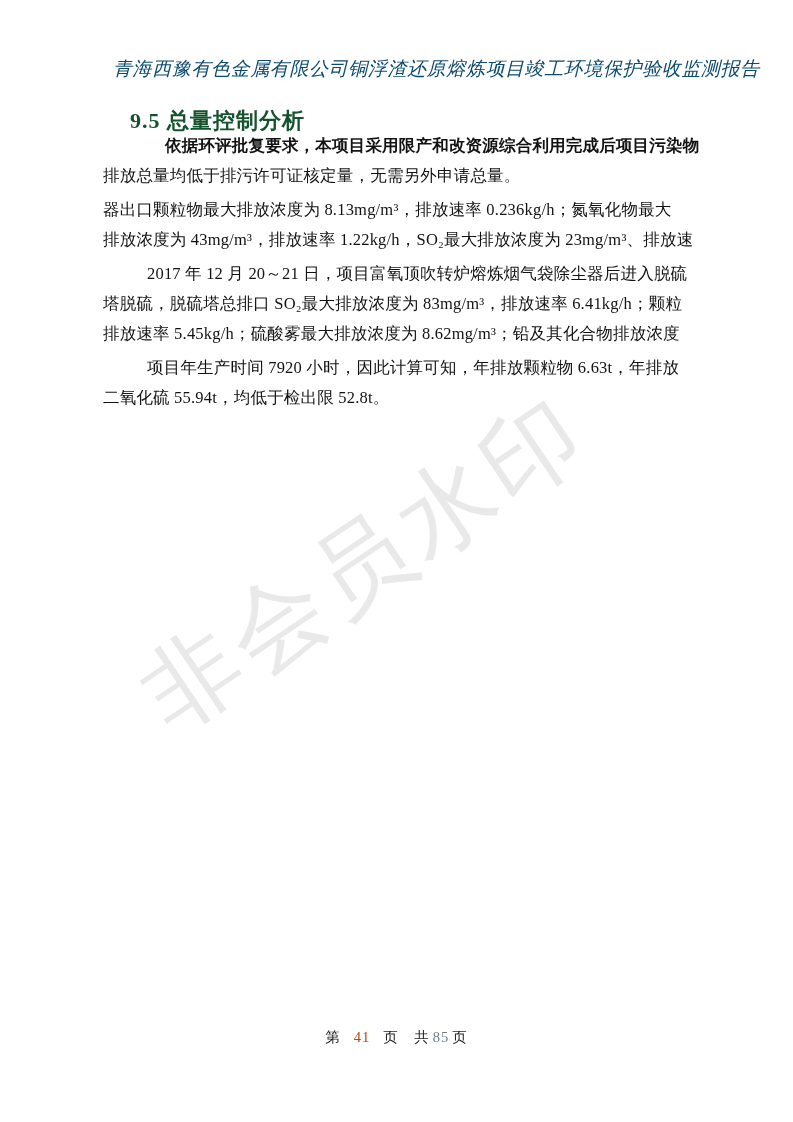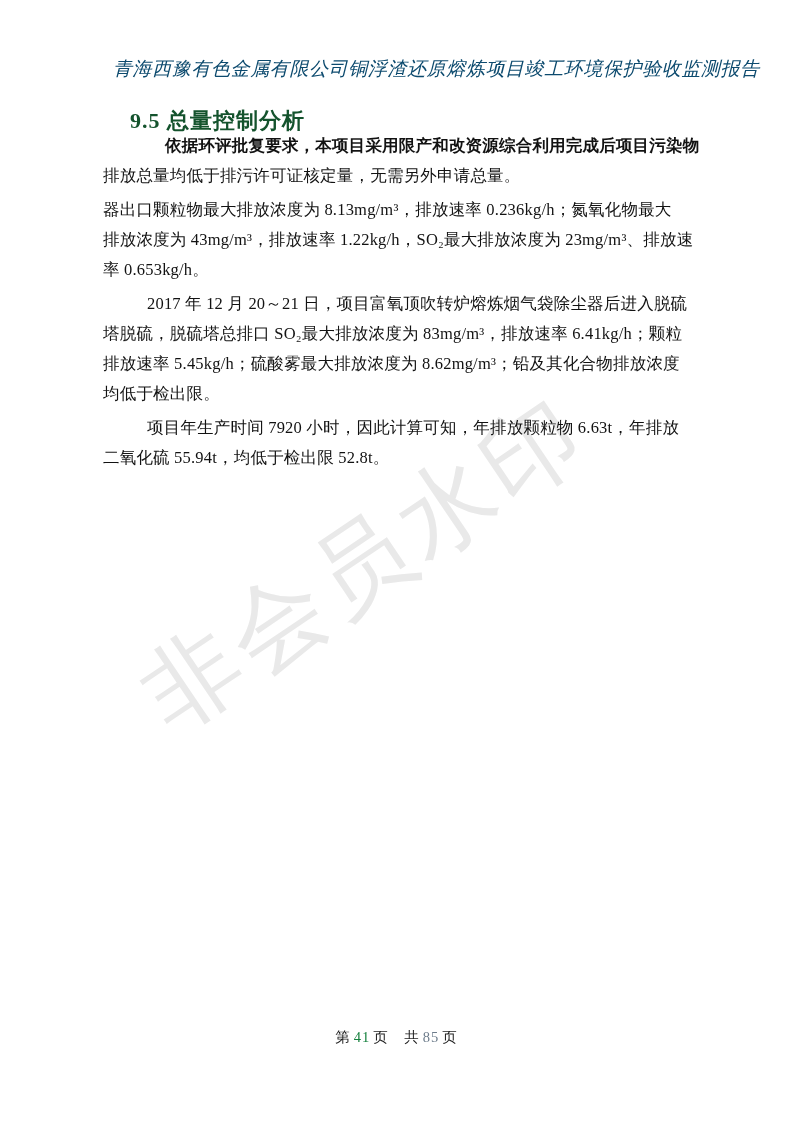--- a/index.html
+++ b/index.html
@@ -37,21 +37,21 @@
   }
   .para{margin:0 0 4px 0;}
   .line{height:30px;line-height:30px;white-space:nowrap;letter-spacing:0.2px;}
   .line.indent{padding-left:44px;}
   .line.indent-wide{padding-left:62px;font-weight:bold;}
 
   .page-footer{
     position:absolute;left:0;right:0;top:1028px;z-index:1;
     text-align:center;font-size:14.5px;color:#1c1c1c;letter-spacing:1px;
   }
-  .page-footer .num-current{color:#15803d;margin:0 3px;}
+  .page-footer .num-current{color:#c2410c;margin:0 13px;}
   .page-footer .num-total{color:#6d7c8b;margin:12px 3px;}
 </style>
 </head>
 <body>
 
 <div class="page">
 
   <div class="watermark">非会员水印</div>
 
   <div class="running-header">青海西豫有色金属有限公司铜浮渣还原熔炼项目竣工环境保护验收监测报告</div>
@@ -61,28 +61,26 @@
   <div class="body-text">
 
     <div class="para">
       <div class="line indent-wide">依据环评批复要求，本项目采用限产和改资源综合利用完成后项目污染物</div>
       <div class="line">排放总量均低于排污许可证核定量，无需另外申请总量。</div>
     </div>
 
     <div class="para">
       <div class="line">器出口颗粒物最大排放浓度为 8.13mg/m³，排放速率 0.236kg/h；氮氧化物最大</div>
       <div class="line">排放浓度为 43mg/m³，排放速率 1.22kg/h，SO₂最大排放浓度为 23mg/m³、排放速</div>
-      <div class="line">率 0.653kg/h。</div>
     </div>
 
     <div class="para">
       <div class="line indent">2017 年 12 月 20～21 日，项目富氧顶吹转炉熔炼烟气袋除尘器后进入脱硫</div>
       <div class="line">塔脱硫，脱硫塔总排口 SO₂最大排放浓度为 83mg/m³，排放速率 6.41kg/h；颗粒</div>
       <div class="line">排放速率 5.45kg/h；硫酸雾最大排放浓度为 8.62mg/m³；铅及其化合物排放浓度</div>
-      <div class="line">均低于检出限。</div>
     </div>
 
     <div class="para">
       <div class="line indent">项目年生产时间 7920 小时，因此计算可知，年排放颗粒物 6.63t，年排放</div>
       <div class="line">二氧化硫 55.94t，均低于检出限 52.8t。</div>
     </div>
 
   </div>
 
   <div class="page-footer">

